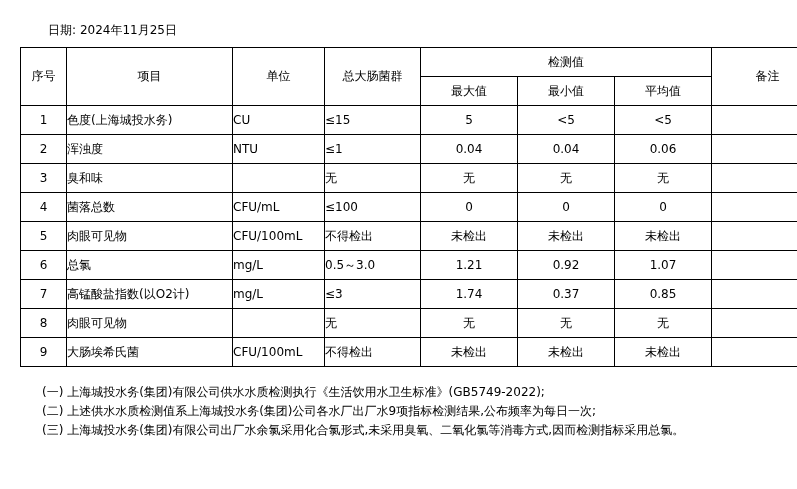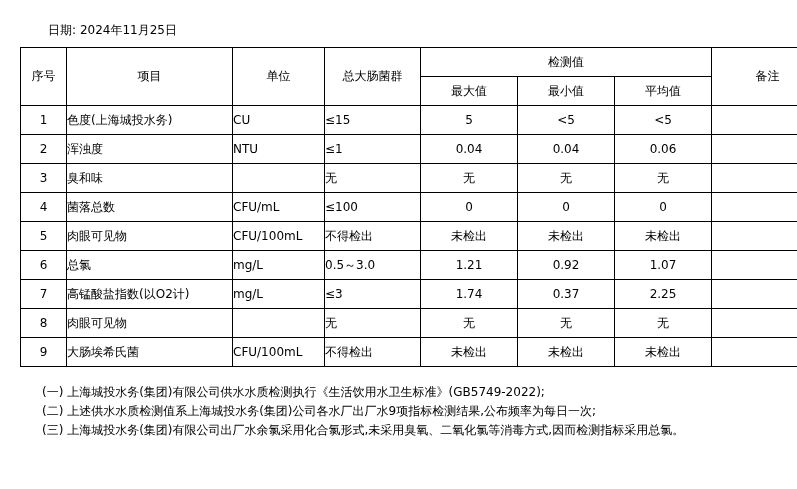--- a/index.html
+++ b/index.html
@@ -174,21 +174,21 @@
         <td class="c">1.07</td>
         <td class="c"></td>
       </tr>
       <tr>
         <td class="c">7</td>
         <td class="l">高锰酸盐指数(以O2计)</td>
         <td class="l mono">mg/L</td>
         <td class="l">≤3</td>
         <td class="c">1.74</td>
         <td class="c">0.37</td>
-        <td class="c">2.25</td>
+        <td class="c">0.85</td>
         <td class="c"></td>
       </tr>
       <tr>
         <td class="c">8</td>
         <td class="l">肉眼可见物</td>
         <td class="l mono"></td>
         <td class="l">无</td>
         <td class="c">无</td>
         <td class="c">无</td>
         <td class="c">无</td>

